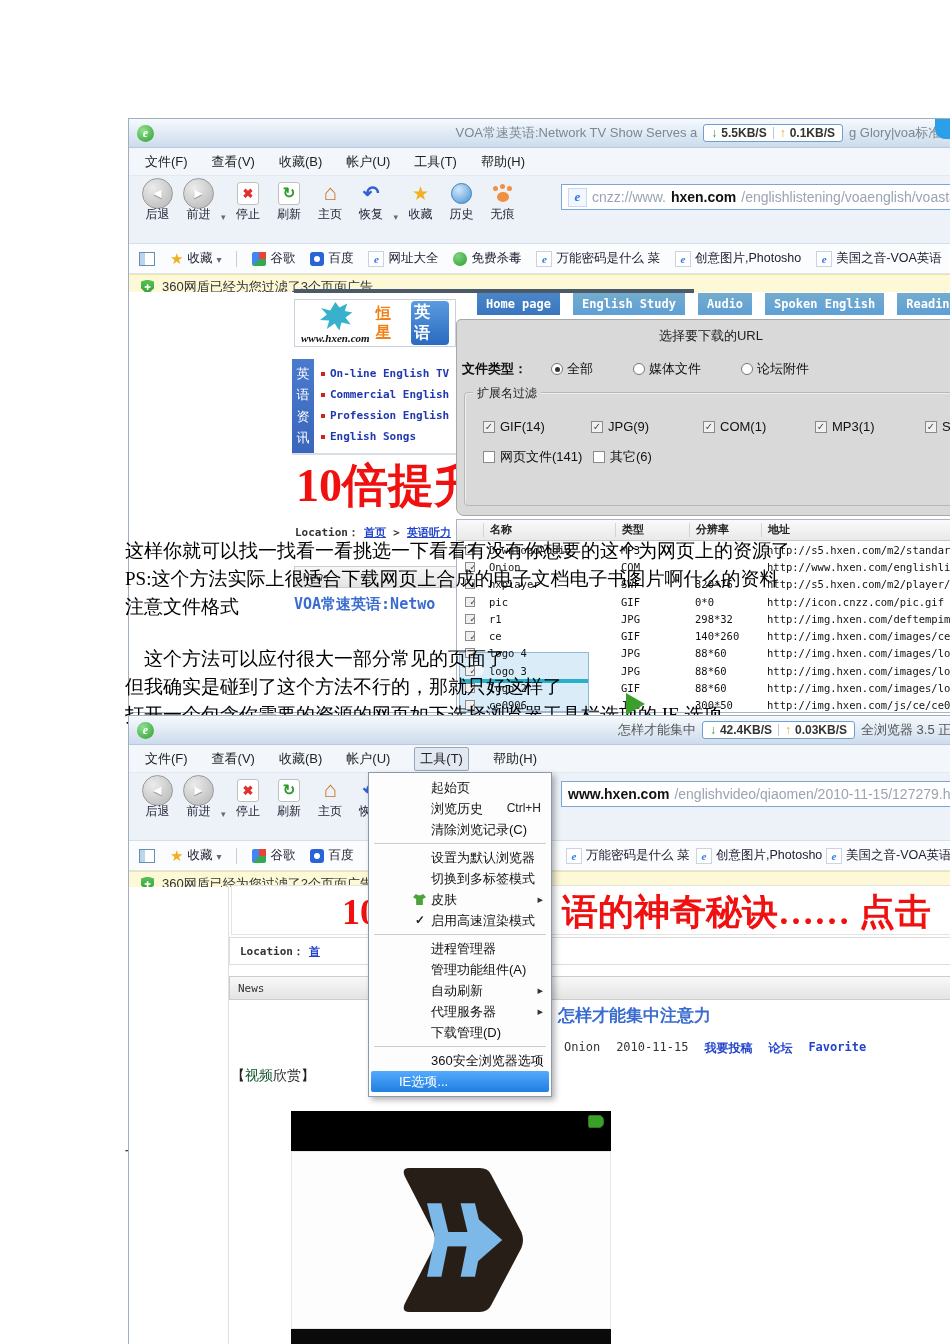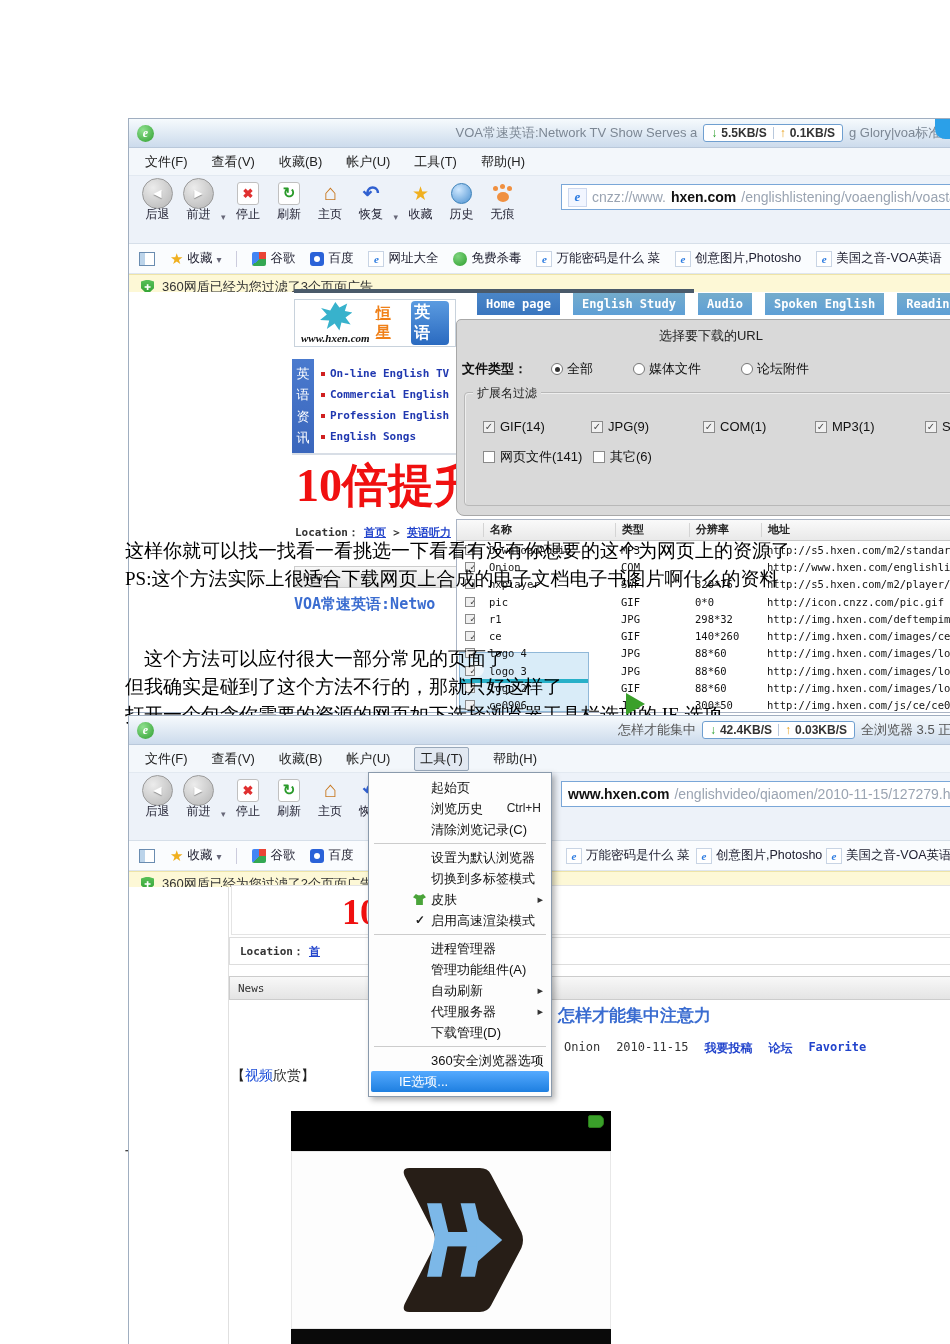--- a/index.html
+++ b/index.html
@@ -111,21 +111,21 @@
   .content2{position:absolute;left:0;top:171px;right:0;bottom:0;background:#fff;}
   .colb{position:absolute;left:99px;top:0;bottom:0;width:1px;background:#e0e0e0;}
   .banner2{position:absolute;left:102px;top:-2px;width:728px;height:48px;background:#fff;border:1px solid #e4e4e4;overflow:hidden;}
   .banner2 span{position:absolute;top:2px;font:bold 36px "Liberation Serif",serif;color:#f01010;white-space:nowrap;}
   .loc2{position:absolute;left:100px;top:50px;width:730px;height:28px;background:#fff;border:1px solid #ddd;display:flex;align-items:center;gap:5px;padding-left:10px;font:bold 11px "DejaVu Sans Mono",monospace;color:#333;box-sizing:border-box;}
   .news2{position:absolute;left:100px;top:89px;width:730px;height:24px;}
   .art2{position:absolute;left:429px;top:117px;font-size:17px;font-weight:bold;color:#3a6cd0;}
   .meta2{position:absolute;left:435px;top:153px;display:flex;gap:16px;font:12px "DejaVu Sans Mono",monospace;color:#333;}
   .meta2 .lk{color:#2244cc;font-weight:bold;}
   .vlabel{position:absolute;left:102px;top:180px;font:14px "Liberation Serif",serif;color:#222;}
-  .vlabel .lk{color:#1d4ed8;}
+  .vlabel .lk{color:#14532d;}
   .video{position:absolute;left:162px;top:224px;width:320px;height:250px;z-index:3;}
   .vbar-top{position:absolute;left:0;top:0;width:100%;height:40px;background:#000;}
   .vcorner{position:absolute;right:7px;top:4px;width:16px;height:13px;background:#3aa02a;border-radius:2px 5px 5px 2px;border:1px solid #2a7a1a;box-sizing:border-box;}
   .vmid{position:absolute;left:0;top:40px;width:100%;height:178px;background:#fdfdfd;border:1px solid #e8e8e8;display:flex;align-items:center;justify-content:center;box-sizing:border-box;}
   .vbar-bot{position:absolute;left:0;top:218px;width:100%;height:32px;background:#0a0a0a;}
   
   .tmenu{position:absolute;left:368px;top:772px;width:184px;background:#fdfdfd;border:1px solid #8a9aac;box-shadow:3px 3px 6px rgba(0,0,0,0.3);z-index:20;padding:4px 0;box-sizing:border-box;}
   .mi{height:21px;line-height:21px;padding-left:27px;font-size:13px;color:#111;position:relative;white-space:nowrap;margin-left:35px;}
   .mi .msc{position:absolute;right:10px;font-size:12px;color:#222;}
   .marr::before{content:"▸";position:absolute;right:8px;top:0;font-size:11px;color:#333;}
@@ -448,20 +448,21 @@
         <div class="player"></div>
       </div>
     </div>
   </div>
 
   <div class="greentri"></div>
 
   <div class="docp" style="top:537px;">
     <div>这样你就可以找一找看一看挑选一下看看有没有你想要的这个为网页上的资源了</div>
     <div>PS:这个方法实际上很适合下载网页上合成的电子文档电子书图片啊什么的资料</div>
+    <div>注意文件格式</div>
   </div>
   <div class="docp" style="top:645px;">
     <div class="indent">这个方法可以应付很大一部分常见的页面了</div>
     <div>但我确实是碰到了这个方法不行的，那就只好这样了</div>
     <div>打开一个包含你需要的资源的网页如下选择浏览器工具栏选项的 IE 选项</div>
   </div>
   <div class="docp" style="top:1133px;">
     <div>单击打开 Internet 属性对话框</div>
   </div>
 
@@ -557,20 +558,21 @@
     </div>
     <div class="notice">
       <span class="shield"></span>
       <span>360网盾已经为您过滤了2个页面广告</span>
     </div>
 
     <div class="content2">
       <div class="colb"></div>
       <div class="banner2">
         <span style="left:110px;">10倍</span>
+        <span style="left:330px;">语的神奇秘诀…… 点击</span>
       </div>
       <div class="loc2">
         <span>Location：</span>
         <span class="linku">首</span>
       </div>
       <div class="newsbar news2">
           <span>News</span>
         </div>
       <div class="art2">怎样才能集中注意力</div>
       <div class="meta2">

